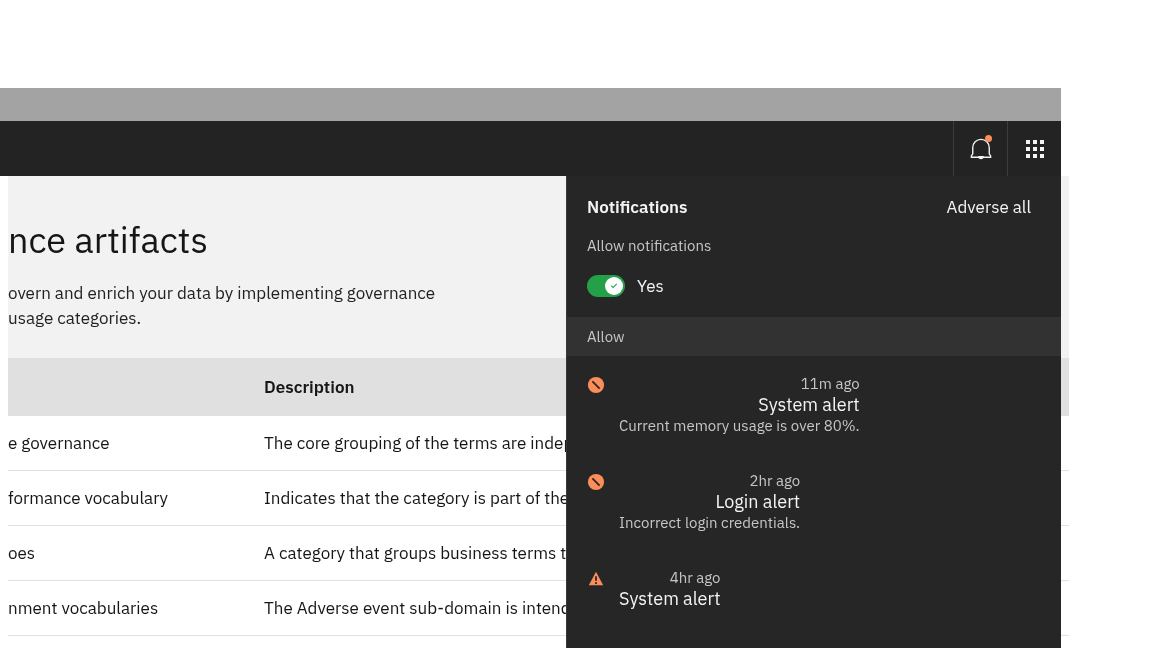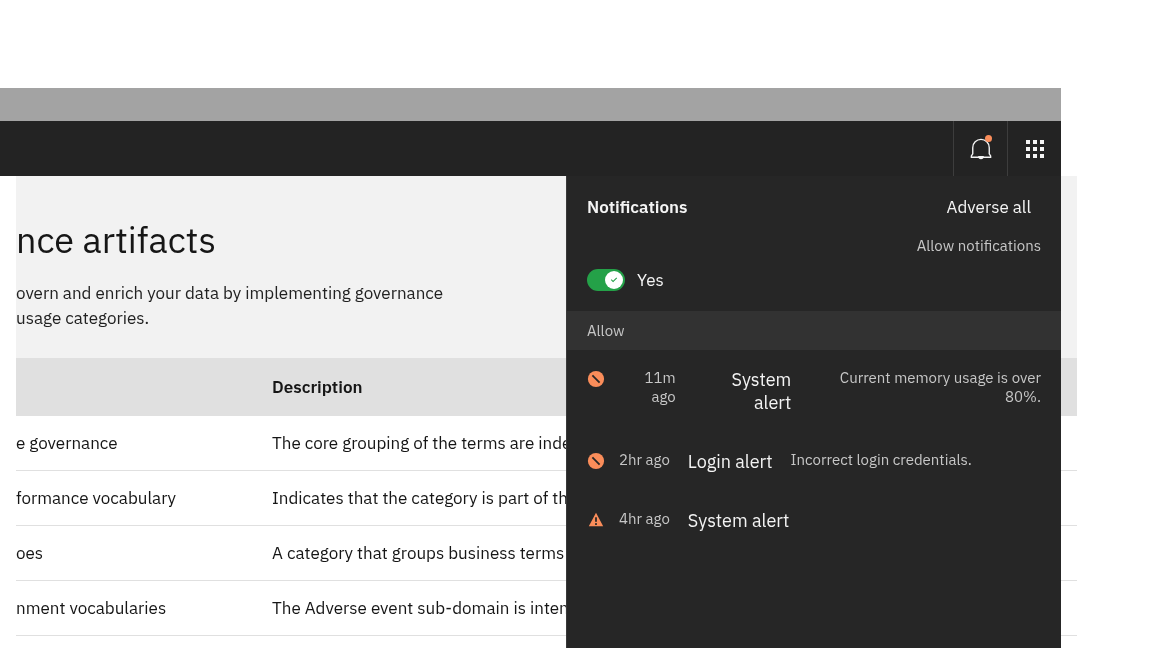--- a/index.html
+++ b/index.html
@@ -6,46 +6,46 @@
   html, body { width: 1152px; height: 648px; background: #fff; font-family: "IBM Plex Sans", -apple-system, BlinkMacSystemFont, "Segoe UI", Helvetica, Arial, sans-serif; overflow: hidden; }
   .viewport { position: relative; width: 1152px; height: 648px; }
   .window-chrome { position: absolute; left: 0; top: 88px; width: 1061px; height: 33px; background: #a3a3a3; }
   .top-bar { position: absolute; left: 0; top: 121px; width: 1061px; height: 55px; background: #232323; display: flex; justify-content: flex-end; }
   .top-icons { display: flex; height: 55px; }
   .icon-btn { width: 54px; height: 55px; display: flex; align-items: center; justify-content: center; border-left: 1px solid #3d3d3d; cursor: pointer; position: relative; }
   .icon-btn svg { width: 22px; height: 22px; fill: #f4f4f4; }
   .bell-dot { position: absolute; top: 14px; right: 15px; width: 7px; height: 7px; border-radius: 50%; background: #fa8d5a; }
   .apps-grid { display: grid; grid-template-columns: repeat(3,4px); grid-template-rows: repeat(3,4px); gap: 3px; }
   .apps-grid span { width: 4px; height: 4px; background: #f4f4f4; }
-  .page-body { position: absolute; left: 16px; top: 176px; width: 1061px; height: 472px; background: #fff; }
+  .page-body { position: absolute; left: 8px; top: 176px; width: 1061px; height: 472px; background: #fff; }
   .page-header { background: #f2f2f2; padding: 40px 0 28px 0; }
   .page-title { font-size: 36px; font-weight: 400; color: #161616; margin-left: -150px; padding-left: 150px; letter-spacing: 0; }
   .page-desc { font-size: 17px; color: #222; margin-top: 18px; line-height: 1.45; margin-left: -150px; padding-left: 150px; max-width: 620px; }
   .table { width: 100%; border-collapse: collapse; }
   .table th { text-align: left; font-size: 17px; font-weight: 600; color: #161616; background: #e0e0e0; padding: 18px 20px 18px 0; }
   .table th.col-name { width: 256px; padding-left: 0; }
   .table td { font-size: 17px; color: #161616; padding: 16px 20px 16px 0; border-bottom: 1px solid #e0e0e0; white-space: nowrap; overflow: hidden; }
   .table td.col-name { padding-left: 0; }
   .table tbody tr { background: #fff; }
   .notif-panel { position: absolute; right: 91px; top: 176px; width: 495px; height: 472px; background: #262626; color: #f4f4f4; overflow: hidden; border-left: 1px solid #393939; }
   .notif-head { display: flex; justify-content: space-between; align-items: center; padding: 20px 30px 0 20px; }
   .notif-title { font-size: 17px; font-weight: 600; color: #f4f4f4; }
   .dismiss-all { font-size: 17px; color: #f4f4f4; cursor: pointer; }
-  .allow-row { padding: 18px 20px 0 20px; display: flex; flex-direction: column; gap: 14px; text-align: right; }
+  .allow-row { padding: 18px 20px 0 20px; display: flex; flex-direction: column; gap: 20px; }
   .allow-label { font-size: 15px; color: #c6c6c6; }
   .toggle-row { display: flex; align-items: center; gap: 12px; padding-bottom: 20px; }
   .toggle { width: 38px; height: 22px; background: #24a148; border-radius: 12px; position: relative; cursor: pointer; }
   .toggle-knob { position: absolute; right: 2px; top: 2px; width: 18px; height: 18px; background: #fff; border-radius: 50%; display:flex; align-items:center; justify-content:center; }
   .toggle-knob svg { width: 10px; height: 10px; fill: #24a148; }
   .toggle-text { font-size: 17px; color: #f4f4f4; }
   .section-label { background: #323232; padding: 10px 20px; font-size: 15px; color: #c6c6c6; }
   .notif-item { padding: 18px 20px 18px 20px; display: flex; gap: 14px; }
   .status-icon { width: 18px; height: 18px; flex-shrink: 0; margin-top: 2px; }
   .status-icon svg { width: 18px; height: 18px; }
-  .notif-content { display: flex; flex-direction: row; gap: 18px; text-align: right; }
+  .notif-content { display: flex; flex-direction: column; gap: 0; text-align: right; }
   .notif-time { font-size: 15px; color: #c6c6c6; }
   .notif-heading { font-size: 18px; color: #f4f4f4; }
   .notif-body { font-size: 15px; color: #c6c6c6; }
 </style>
 </head>
 <body>
 <div class="viewport">
 
 <div class="window-chrome"></div>
 

